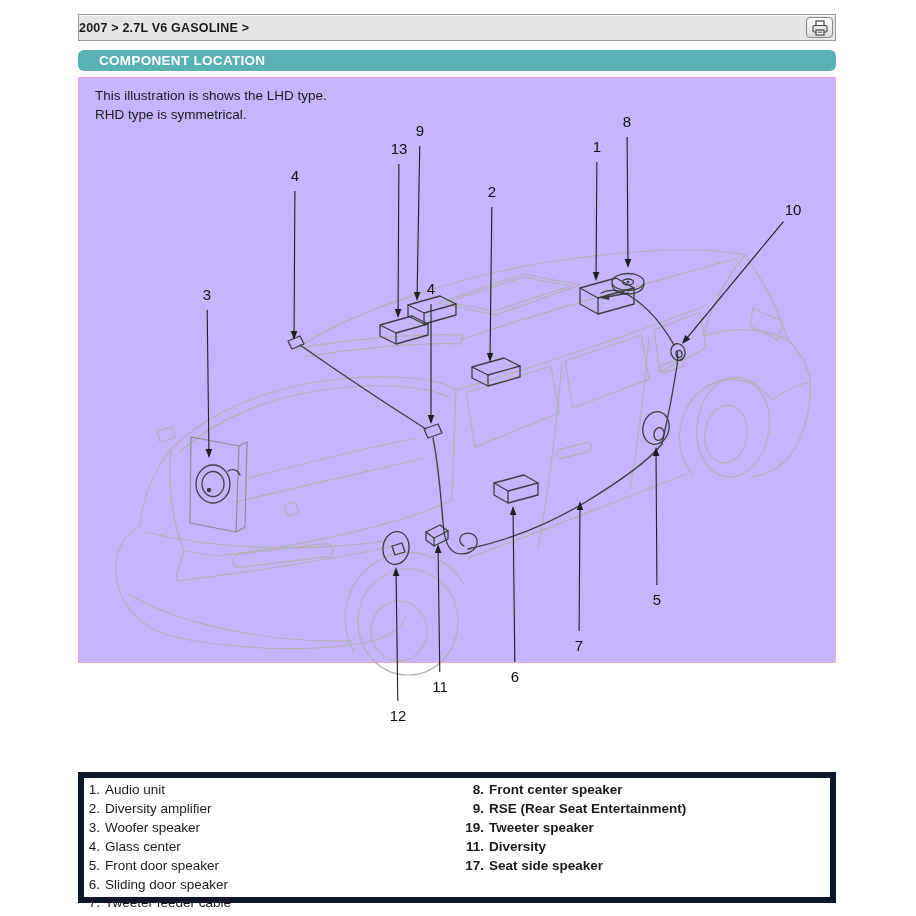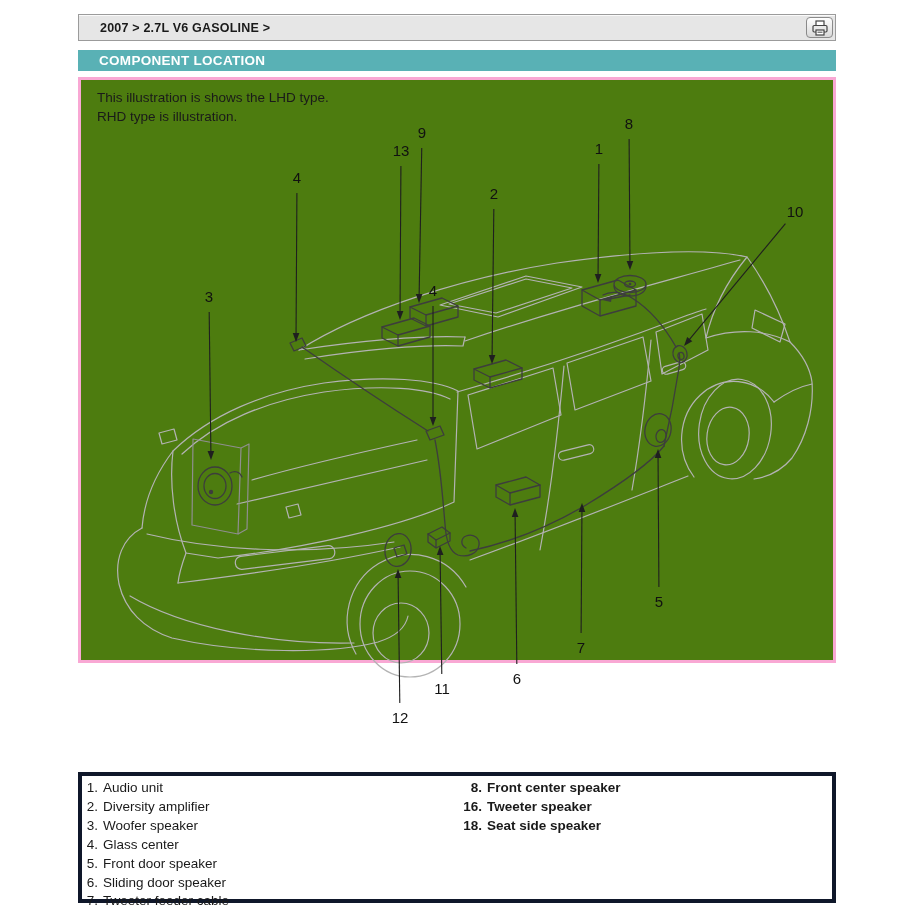--- a/index.html
+++ b/index.html
@@ -3,47 +3,47 @@
 <meta charset="utf-8">
 <style>
   html,body{margin:0;padding:0;background:#fff;}
   body{font-family:"Liberation Sans", sans-serif;color:#1a1a1a;}
   #page{position:relative;width:916px;height:916px;background:#fff;overflow:hidden;}
 
   
   .crumb-bar{position:absolute;left:78px;top:14px;width:758px;height:27px;
     background:#e6e6e6;border:1px solid #9b9b9b;box-sizing:border-box;
     box-shadow:inset 0 1px 0 #fafafa;display:flex;align-items:center;}
-  .crumb{margin-left:21px;font-size:12.5px;font-weight:bold;letter-spacing:.2px;cursor:pointer;}
+  .crumb{font-size:12.5px;font-weight:bold;letter-spacing:.2px;cursor:pointer;}
   .print-btn{position:absolute;right:2px;top:2px;width:27px;height:21px;
     border:1px solid #8a8a8a;border-radius:4px;
     background:linear-gradient(#fefefe,#d9d9d9);
     display:flex;align-items:center;justify-content:center;padding:0;cursor:pointer;}
 
   
   .banner{position:absolute;left:78px;top:50px;width:758px;height:21px;
     background:#59b1b5;color:#fff;font-weight:bold;font-size:13.5px;
-    line-height:21px;padding-left:21px;box-sizing:border-box;letter-spacing:.3px;}
+    line-height:21px;padding-left:21px;box-sizing:border-box;letter-spacing:.3px;border-radius:6px;}
 
   
   .illus{position:absolute;left:78px;top:77px;width:758px;height:586px;
-    border:3px solid #f9a8d4;box-sizing:border-box;background:#4d7c0f;}
+    border:1px solid #f9a8d4;box-sizing:border-box;background:#c4b5fd;}
   .note{position:absolute;left:16px;top:9px;font-size:13.5px;line-height:18.5px;}
   .illus svg{position:absolute;left:0;top:0;}
   .carlines{stroke:#b3b3b3;fill:none;stroke-width:1.2;stroke-linecap:round;stroke-linejoin:round;}
   .midlines{stroke:#8f8f8f;fill:none;stroke-width:1.2;stroke-linejoin:round;}
   .darklines{stroke:#3d3d3d;fill:none;stroke-width:1.3;stroke-linecap:round;stroke-linejoin:round;}
   .darkfill{fill:#3d3d3d;stroke:none;}
   .callout-line{stroke:#1f1f1f;stroke-width:1.1;}
   .callout-head{fill:#1f1f1f;}
   .callout-num{font-size:15px;fill:#111;}
 
   
   .legend{position:absolute;left:78px;top:772px;width:758px;height:131px;
-    border:4px solid #0f172a;box-sizing:border-box;background:#fff;font-size:13.5px;}
+    border:6px solid #0f172a;box-sizing:border-box;background:#fff;font-size:13.5px;}
   .legend ul{list-style:none;margin:0;padding:0;position:absolute;top:3px;}
   .legend ul.col-left{left:2px;}
   .legend ul.col-right{left:376px;font-weight:bold;}
   .legend li{line-height:18.9px;white-space:nowrap;}
   .legend .num{display:inline-block;text-align:right;}
   .col-left .num{width:14px;}
   .col-right .num{width:24px;}
   .legend .lbl{margin-left:5px;}
 </style>
 </head>
@@ -63,21 +63,21 @@
     </button>
   </div>
 
   <div class="banner" style="background: rgb(89, 177, 181);">
     <span>COMPONENT LOCATION</span>
   </div>
 
   <div class="illus">
     <div class="note">
       <div>This illustration is shows the LHD type.</div>
-      <div>RHD type is illustration.</div>
+      <div>RHD type is symmetrical.</div>
     </div>
 
     <svg width="756" height="686" viewBox="79 78 756 686">
 
       <g class="carlines">
 
         <path d="M 297,348 C 360,308 460,276 555,261 C 640,249 706,246 745,255"></path>
         <path d="M 463,339 C 560,306 650,283 738,258"></path>
         <path d="M 297,348 C 355,339 420,333 463,335"></path>
         <path d="M 303,357 C 358,348 420,342 461,344 L 463,335"></path>
@@ -230,18 +230,20 @@
         <li><span class="num">1.</span><span class="lbl">Audio unit</span></li>
         <li><span class="num">2.</span><span class="lbl">Diversity amplifier</span></li>
         <li><span class="num">3.</span><span class="lbl">Woofer speaker</span></li>
         <li><span class="num">4.</span><span class="lbl">Glass center</span></li>
         <li><span class="num">5.</span><span class="lbl">Front door speaker</span></li>
         <li><span class="num">6.</span><span class="lbl">Sliding door speaker</span></li>
         <li><span class="num">7.</span><span class="lbl">Tweeter feeder cable</span></li>
       </ul>
     <ul class="col-right" id="legend-right">
         <li><span class="num">8.</span><span class="lbl">Front center speaker</span></li>
-        <li><span class="num">16.</span><span class="lbl">Tweeter speaker</span></li>
-        <li><span class="num">18.</span><span class="lbl">Seat side speaker</span></li>
+        <li><span class="num">9.</span><span class="lbl">RSE (Rear Seat Entertainment)</span></li>
+        <li><span class="num">19.</span><span class="lbl">Tweeter speaker</span></li>
+        <li><span class="num">11.</span><span class="lbl">Diversity</span></li>
+        <li><span class="num">17.</span><span class="lbl">Seat side speaker</span></li>
       </ul>
   </div>
 
 </div>
 
 </body></html>

